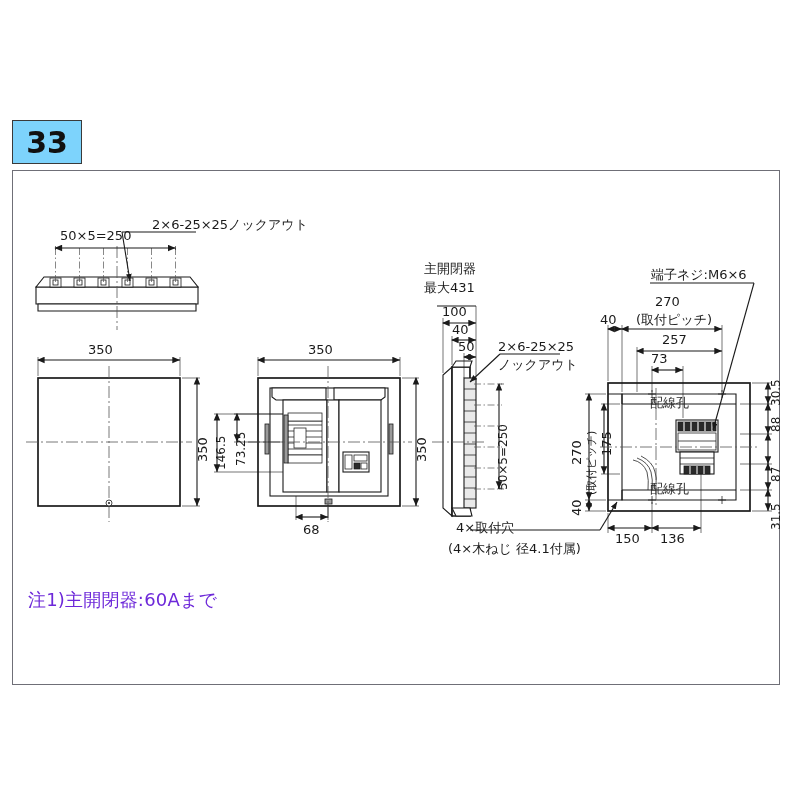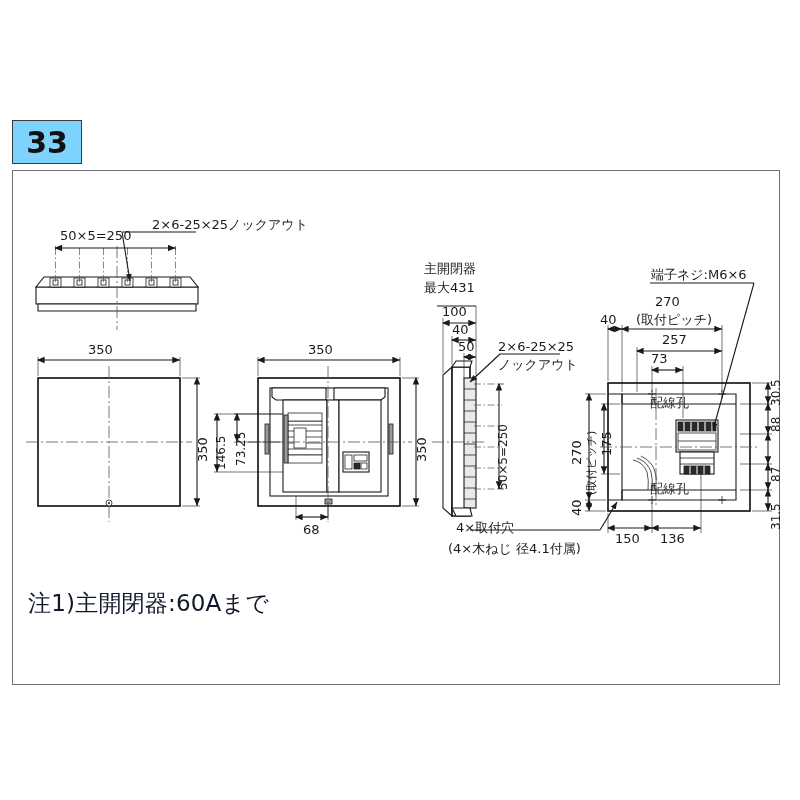--- a/index.html
+++ b/index.html
@@ -39,21 +39,21 @@
   .d11{font-size:11px;}
   .d12{font-size:12px;}
   .d13{font-size:13px;}
   .rot{transform-origin:0 0;transform:rotate(-90deg);}
 
   .tiny{font-size:13px;color:#2b2b2b;}
 
   
   .notes{position:absolute;left:28px;top:588px;}
   .note{
-    font-size:23px;color:#0f172a;letter-spacing:.2px;
+    font-size:18px;color:#6d28d9;letter-spacing:.2px;
     margin-bottom:9px;font-family:"DejaVu Sans",sans-serif;
     white-space:nowrap;
   }
 </style>
 </head>
 <body>
 
 <div id="root">
 
   <div class="badge">33</div>

